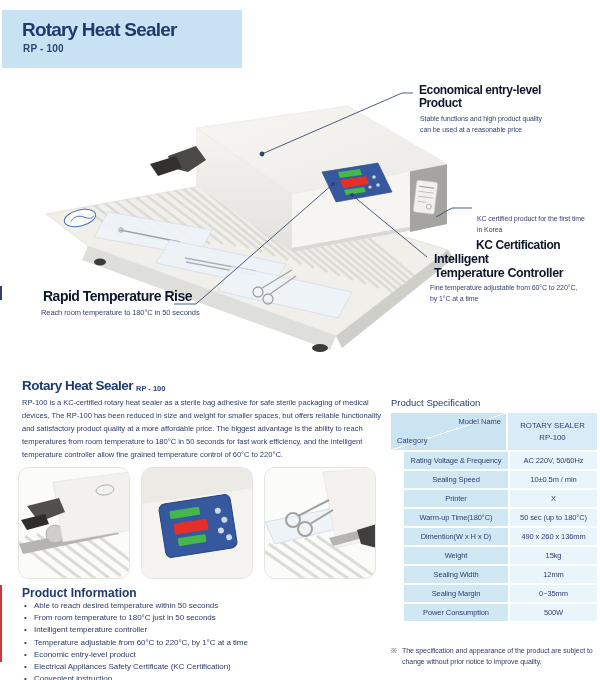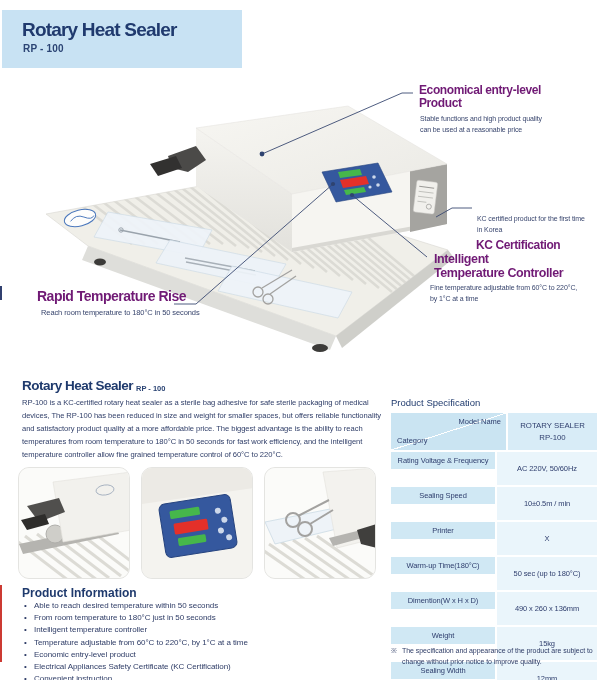--- a/index.html
+++ b/index.html
@@ -6,21 +6,21 @@
   body{font-family:"Liberation Sans",sans-serif;background:#ffffff;}
   #page{position:relative;width:600px;height:680px;background:#ffffff;overflow:hidden;}
 
   
   .header-box{position:absolute;left:2px;top:10px;width:240px;height:58px;background:#c8e2f3;}
   .header-title{position:absolute;left:20px;top:9px;font-size:19px;font-weight:bold;color:#203a6e;letter-spacing:-0.8px;}
   .header-model{position:absolute;left:21px;top:33px;font-size:10px;font-weight:bold;color:#2b4474;letter-spacing:0.2px;}
 
   
   #hero-svg{position:absolute;left:0;top:80px;width:600px;height:300px;}
-  .co-head{position:absolute;font-weight:bold;color:#701a75;line-height:1.12;letter-spacing:-0.4px;white-space:pre-line;}
+  .co-head{position:absolute;font-weight:bold;color:#0f172a;line-height:1.12;letter-spacing:-0.4px;white-space:pre-line;}
   .co-desc{position:absolute;font-size:7px;color:#39466e;line-height:1.55;letter-spacing:-0.1px;white-space:pre-line;}
 
   
   .ov-title{position:absolute;left:22px;top:378px;font-size:13.5px;font-weight:bold;color:#1f3a6d;letter-spacing:-0.5px;}
   .ov-model{position:absolute;left:136px;top:384px;font-size:7.5px;font-weight:bold;color:#2b4474;}
   .ov-para{position:absolute;left:22px;top:396px;width:360px;font-size:7.6px;line-height:13px;color:#32406a;letter-spacing:-0.05px;}
 
   
   .thumbs{position:absolute;left:18px;top:467px;display:flex;gap:11px;}
   .thumb{width:112px;height:112px;border-radius:11px;overflow:hidden;background:#f6f5f2;border:1px solid #e4e4e1;box-sizing:border-box;}
@@ -35,22 +35,22 @@
   .spec-title{position:absolute;left:391px;top:397px;font-size:9.5px;font-weight:normal;color:#1f3a6d;}
   .spec-table{position:absolute;left:391px;top:413px;width:206px;}
   .spec-hrow{display:flex;gap:2px;margin-bottom:2px;}
   .spec-hcell-l{position:relative;width:115px;height:37px;background:
      linear-gradient(to bottom right,rgba(255,255,255,0) 49.4%,#ffffff 49.4%,#ffffff 50.8%,rgba(255,255,255,0) 50.8%),#cae4f2;}
   .spec-hcell-l .mn{position:absolute;top:4px;right:5px;font-size:7.5px;color:#31406f;}
   .spec-hcell-l .cat{position:absolute;bottom:5px;left:6px;font-size:7.5px;color:#31406f;}
   .spec-hcell-r{flex:1;height:37px;background:#d8ecf7;display:flex;align-items:center;justify-content:center;
      font-size:7.8px;color:#31406f;text-align:center;line-height:1.45;white-space:pre-line;}
   .spec-row{display:flex;gap:2px;margin-bottom:2px;}
-  .spec-cell-l{width:104px;height:17px;background:#d0e8f4;display:flex;align-items:center;justify-content:center;font-size:7.5px;color:#31406f;letter-spacing:-0.1px;}
-  .spec-cell-r{flex:1;height:33px;background:#eaf5fb;display:flex;align-items:center;justify-content:center;font-size:7.5px;color:#31406f;letter-spacing:-0.1px;}
+  .spec-cell-l{width:104px;height:17px;background:#d0e8f4;display:flex;align-items:center;justify-content:center;font-size:7.5px;color:#31406f;letter-spacing:-0.1px;margin-left:13px;}
+  .spec-cell-r{flex:1;height:17px;background:#eaf5fb;display:flex;align-items:center;justify-content:center;font-size:7.5px;color:#31406f;letter-spacing:-0.1px;}
   .spec-note{position:absolute;left:391px;top:646px;width:212px;display:flex;font-size:7px;line-height:1.5;color:#2e3c66;}
   .spec-note .mark{width:11px;}
   .spec-note .txt{flex:1;letter-spacing:-0.05px;}
 
   
   .edge-a1{position:absolute;left:0;top:286px;width:2px;height:14px;background:#31406f;}
   .edge-a2{position:absolute;left:0;top:585px;width:2px;height:77px;background:#cc3a33;}
 </style>
 </head>
 <body>
@@ -181,21 +181,21 @@
 
   <div class="co-head" style="left:476px;top:198px;font-size:12px;margin-top:41px;">KC Certification</div>
   <div class="co-desc" style="left:477px;top:214px;">KC certified product for the first time
 in Korea</div>
 
   <div class="co-head" style="left:434px;top:252px;font-size:12.5px;">Intelligent
 Temperature Controller</div>
   <div class="co-desc" style="left:430px;top:283px;">Fine temperature adjustable from 60°C to 220°C,
 by 1°C at a time</div>
 
-  <div class="co-head" style="left:8px;top:289px;font-size:14px;letter-spacing:-0.5px;padding-left:29px;">Rapid Temperature Rise</div>
+  <div class="co-head" style="left:14px;top:289px;font-size:14px;letter-spacing:-0.5px;padding-left:29px;">Rapid Temperature Rise</div>
   <div class="co-desc" style="left:15px;top:307px;font-size:7.5px;padding-left:26px;">Reach room temperature to 180°C in 50 seconds</div>
 
   <div class="ov-title">Rotary Heat Sealer</div>
   <div class="ov-model">RP - 100</div>
   <div class="ov-para">RP-100 is a KC-certified rotary heat sealer as a sterile bag adhesive for safe sterile packaging of medical devices, The RP-100 has been reduced in size and weight for smaller spaces, but offers reliable functionality and satisfactory product quality at a more affordable price. The biggest advantage is the ability to reach temperatures from room temperature to 180°C in 50 seconds for fast work efficiency, and the intelligent temperature controller allow fine grained temperature control of 60°C to 220°C.</div>
 
   <div class="thumbs">
     <div class="thumb">
       <svg viewBox="0 0 112 112" width="112" height="112">
         <rect width="112" height="112" fill="#fbfbf9"></rect>

